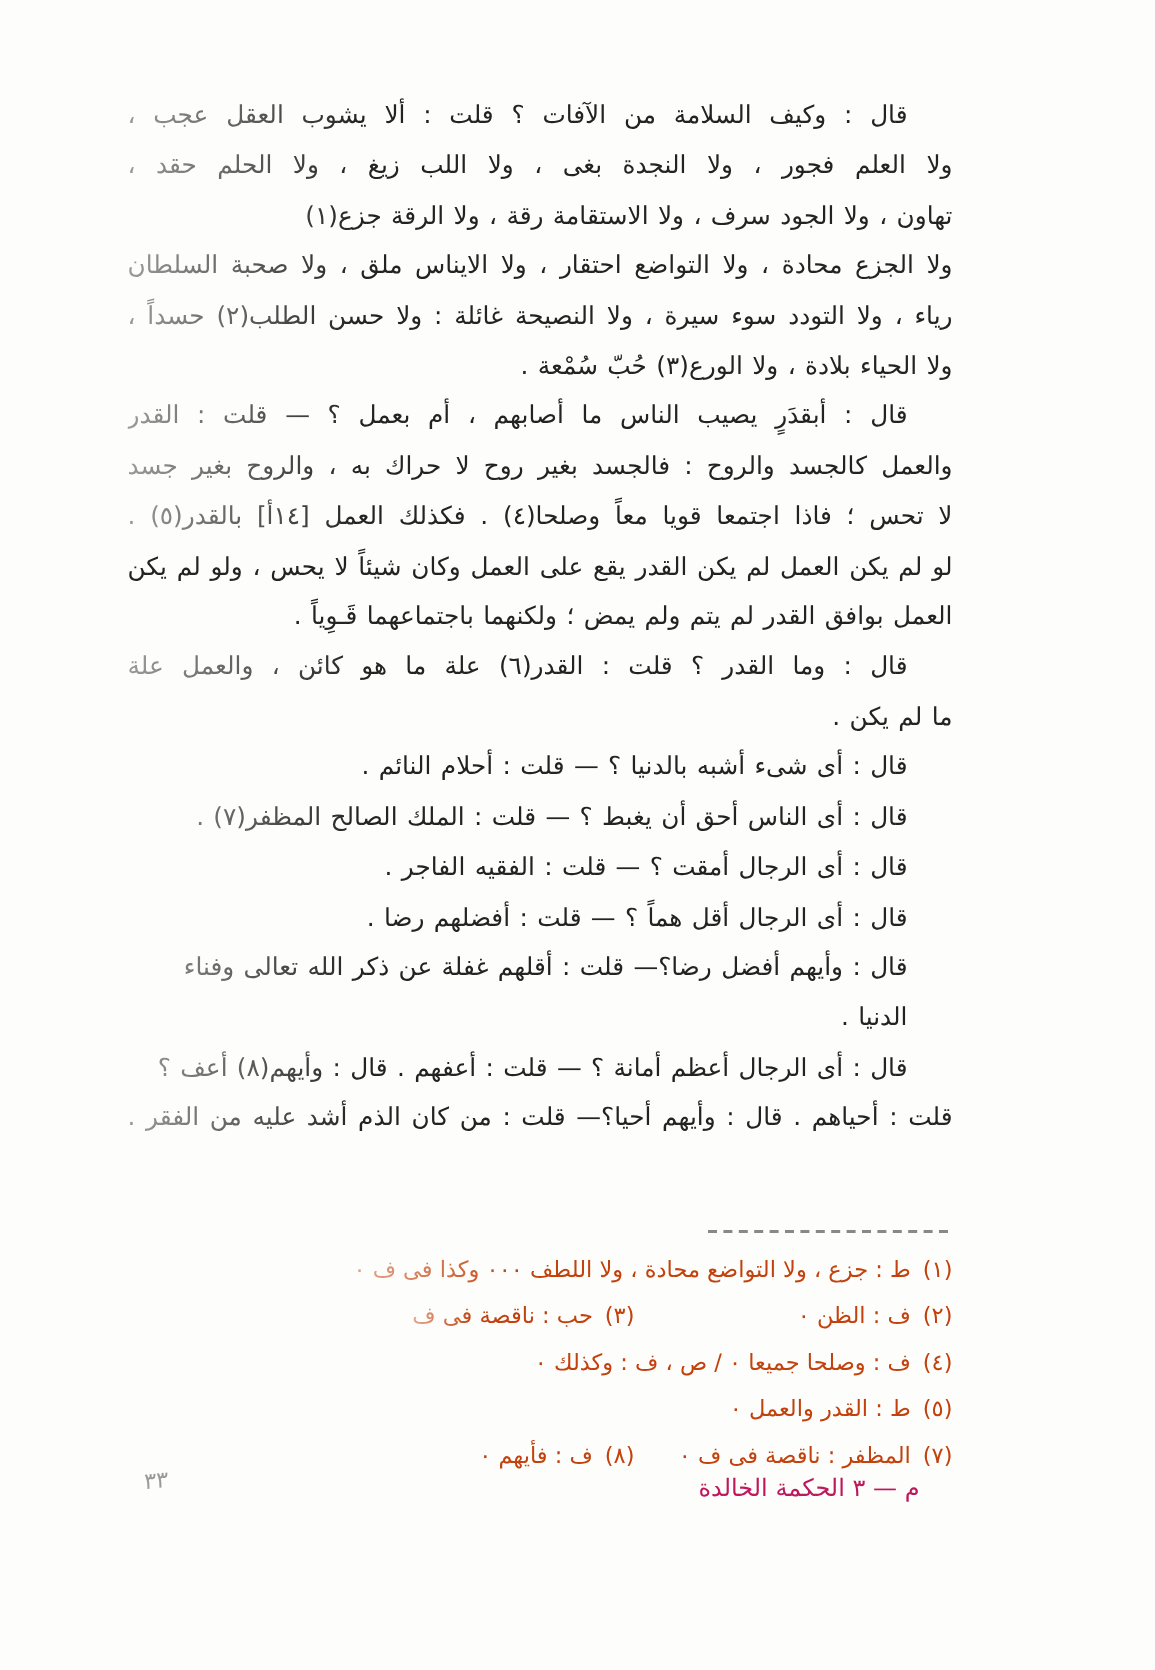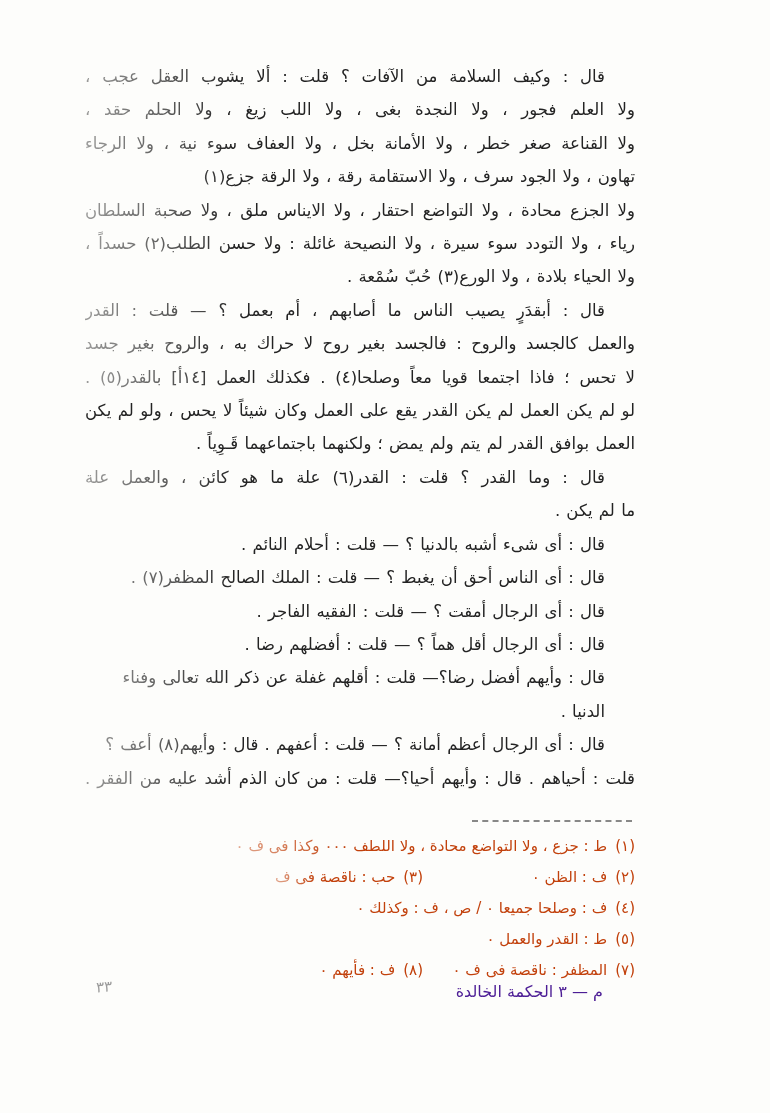--- a/index.html
+++ b/index.html
@@ -80,44 +80,43 @@
     flex: 0 0 auto;
   }
   .fn-num {
     display: inline-block;
     margin-left: 8px;
   }
   
   .footer-sig {
     position: absolute;
     top: 982px;
-    right: 167px;
+    right: 157px;
     direction: rtl;
     font-size: 16px;
-    color: #4c1d95;
+    color: #be185d;
   }
   .page-num {
     position: absolute;
     top: 978px;
     left: 96px;
     font-size: 15px;
     color: #9a9a9a;
     transform: rotate(-6deg) skewX(-6deg);
     letter-spacing: 2px;
   }
 </style>
 </head>
 <body>
 
 <div class="scan-page">
 
   <div class="main-text">
     <div class="ln ind j fade">قال : وكيف السلامة من الآفات ؟ قلت : ألا يشوب العقل عجب ،</div>
     <div class="ln j fade">ولا العلم فجور ، ولا النجدة بغى ، ولا اللب زيغ ، ولا الحلم حقد ،</div>
-    <div class="ln j fade">ولا القناعة صغر خطر ، ولا الأمانة بخل ، ولا العفاف سوء نية ، ولا الرجاء</div>
     <div class="ln fade">تهاون ، ولا الجود سرف ، ولا الاستقامة رقة ، ولا الرقة جزع(١)</div>
     <div class="ln j fade">ولا الجزع محادة ، ولا التواضع احتقار ، ولا الايناس ملق ، ولا صحبة السلطان</div>
     <div class="ln j fade">رياء ، ولا التودد سوء سيرة ، ولا النصيحة غائلة : ولا حسن الطلب(٢) حسداً ،</div>
     <div class="ln">ولا الحياء بلادة ، ولا الورع(٣) حُبّ سُمْعة .</div>
     <div class="ln ind j fade">قال : أبقدَرٍ يصيب الناس ما أصابهم ، أم بعمل ؟ — قلت : القدر</div>
     <div class="ln j fade">والعمل كالجسد والروح : فالجسد بغير روح لا حراك به ، والروح بغير جسد</div>
     <div class="ln j fade">لا تحس ؛ فاذا اجتمعا قويا معاً وصلحا(٤) . فكذلك العمل [١٤أ] بالقدر(٥) .</div>
     <div class="ln j">لو لم يكن العمل لم يكن القدر يقع على العمل وكان شيئاً لا يحس ، ولو لم يكن</div>
     <div class="ln">العمل بوافق القدر لم يتم ولم يمض ؛ ولكنهما باجتماعهما قَـوِياً .</div>
     <div class="ln ind j fade">قال : وما القدر ؟ قلت : القدر(٦) علة ما هو كائن ، والعمل علة</div>

